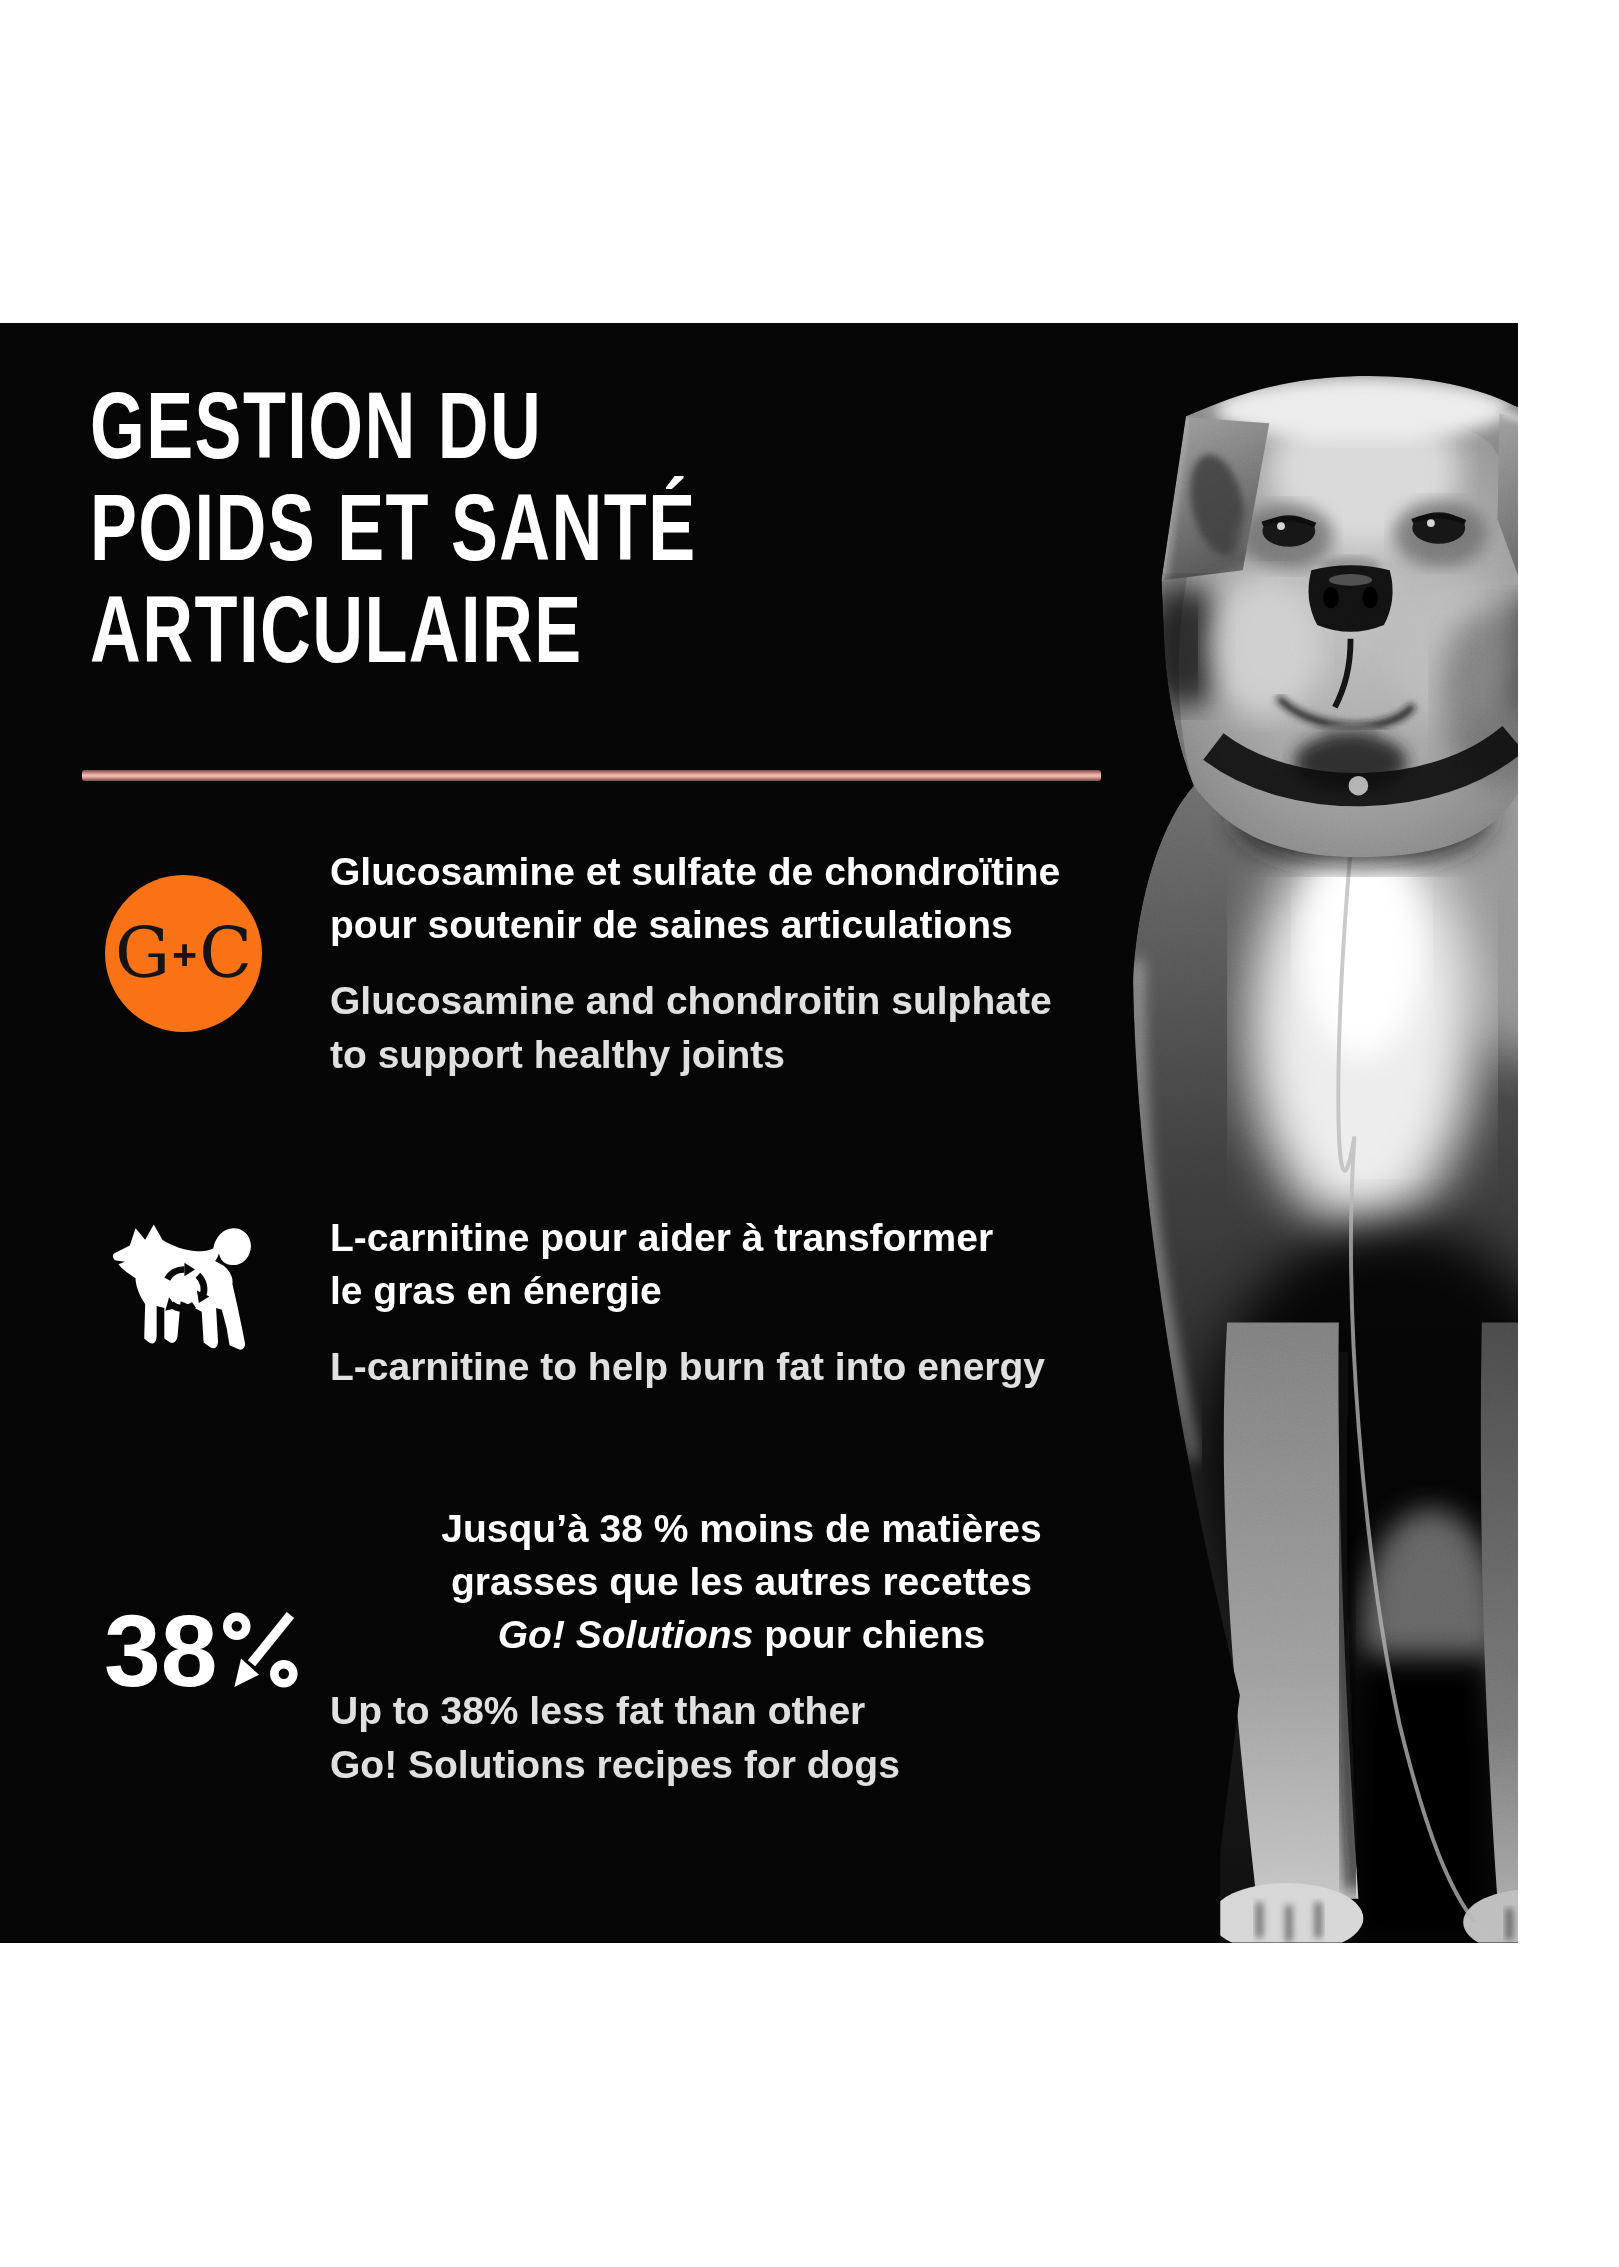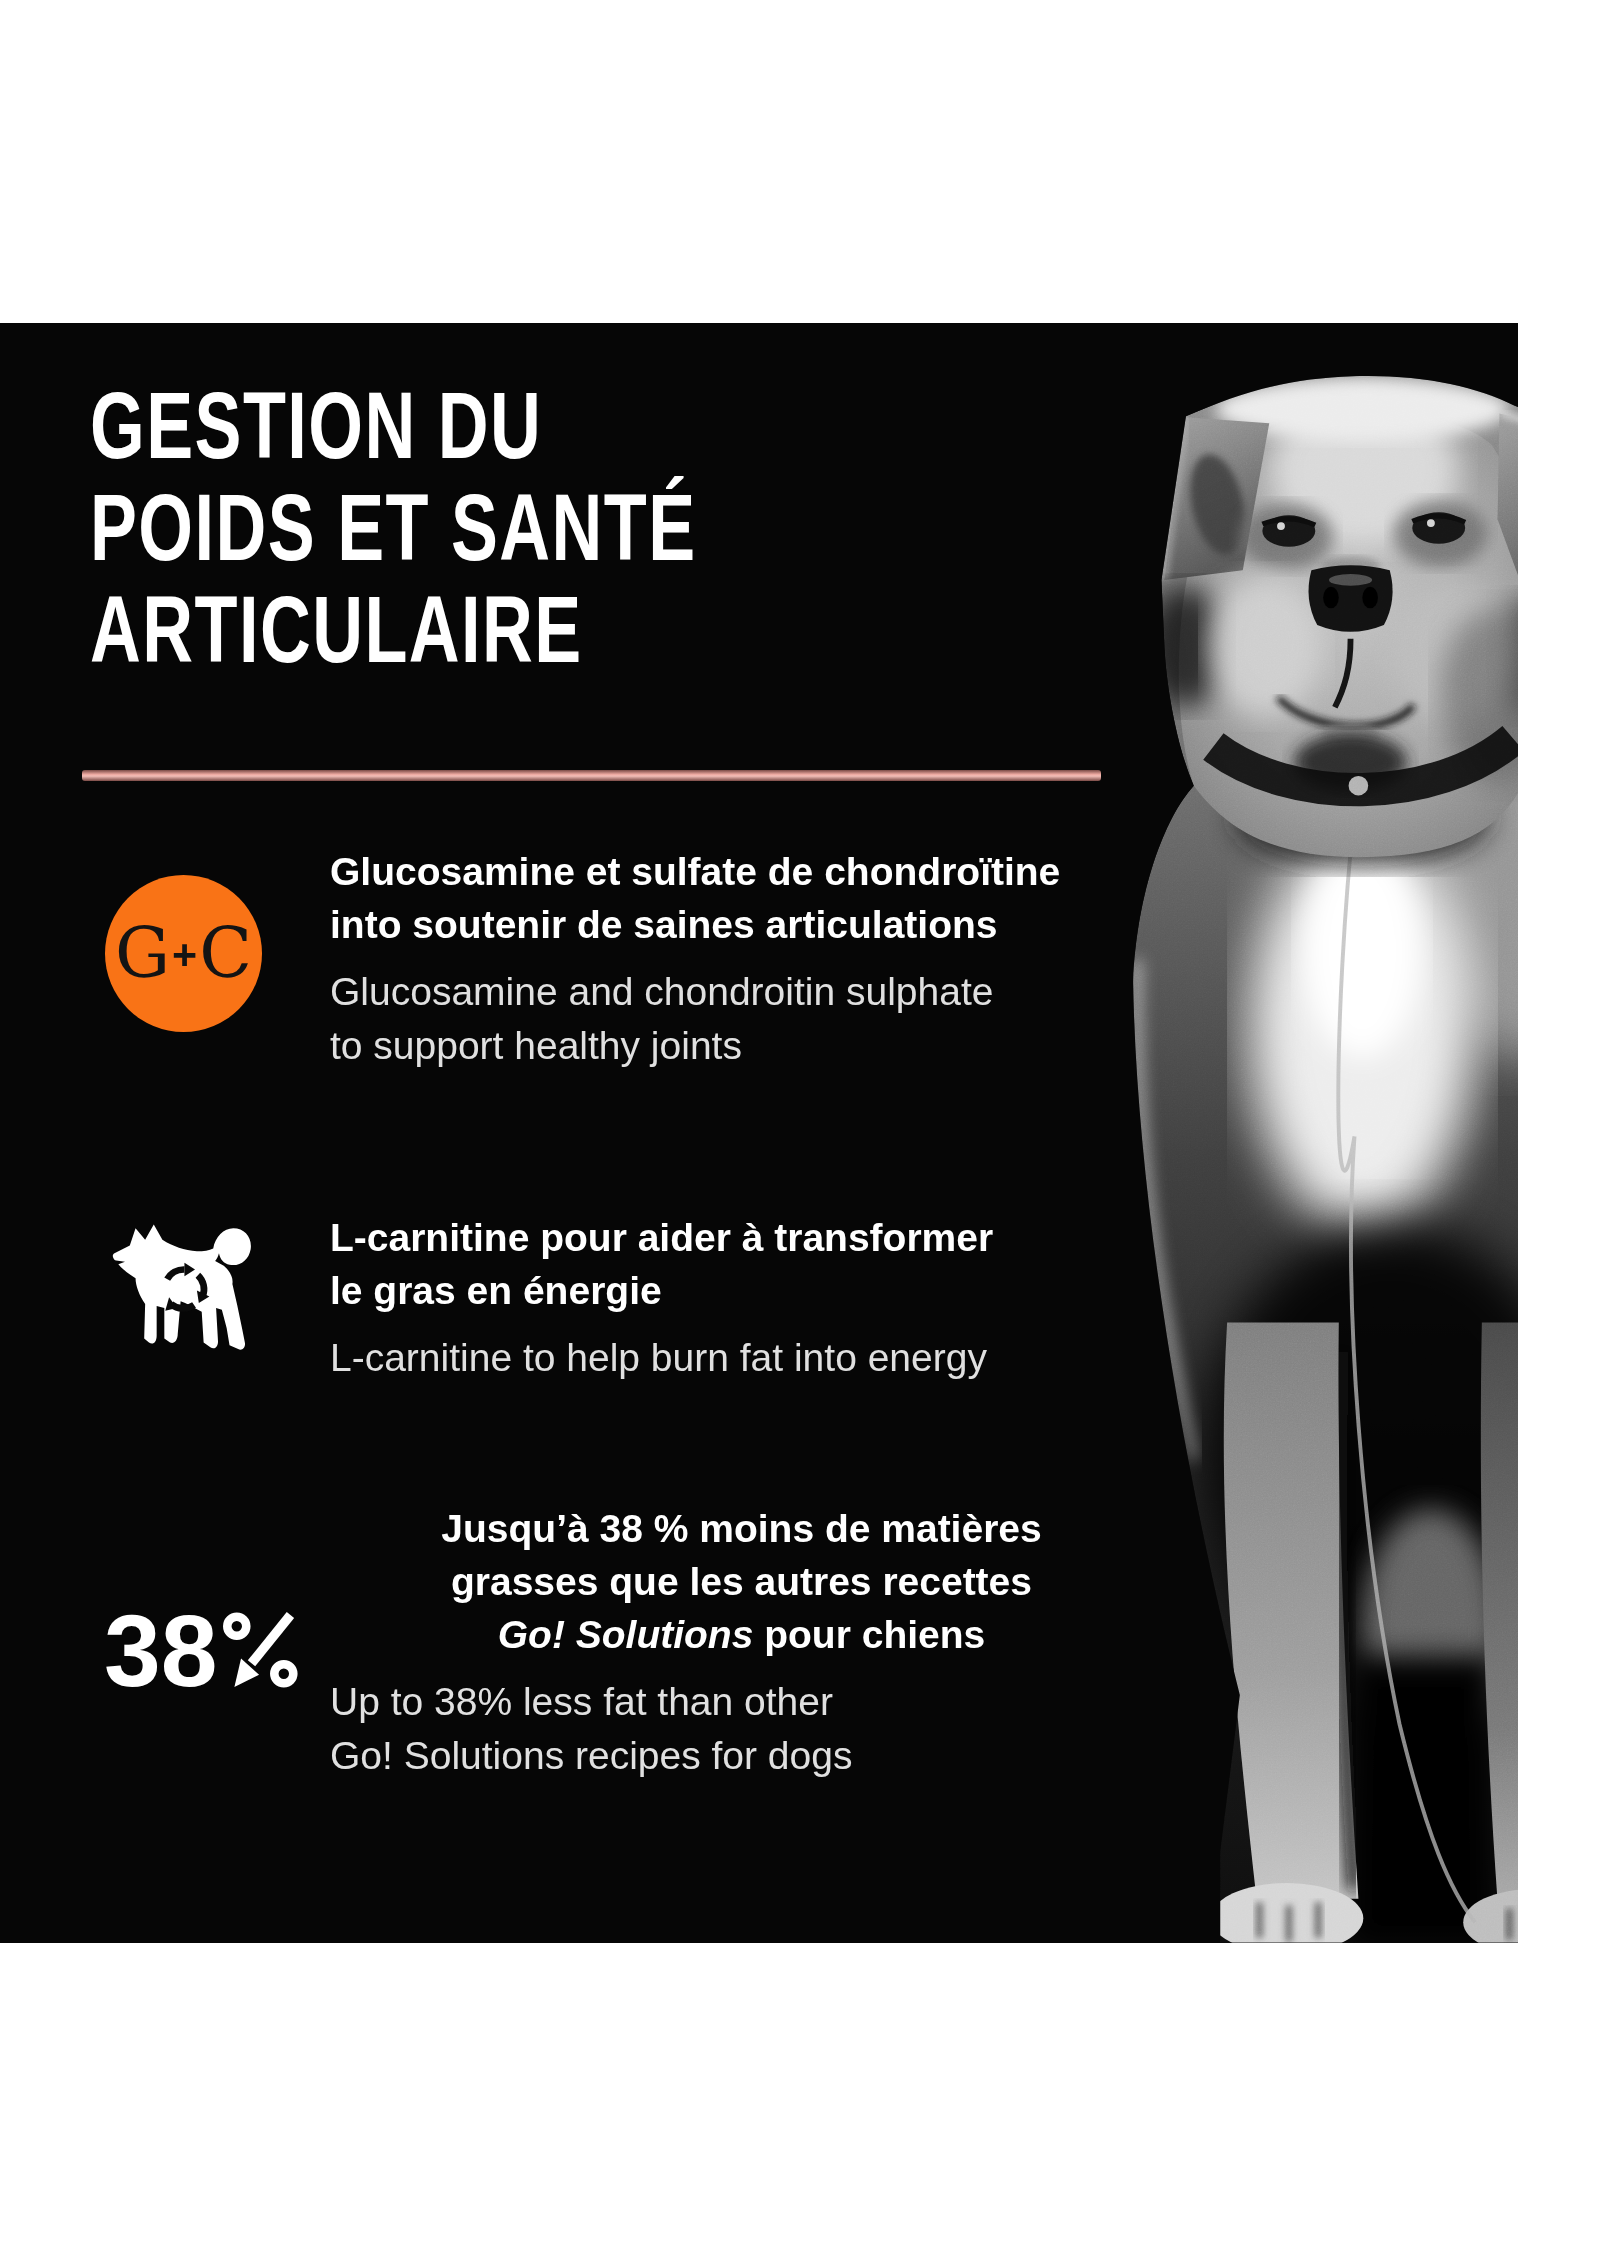--- a/index.html
+++ b/index.html
@@ -13,21 +13,21 @@
          letter-spacing:2px;white-space:pre-line;
          transform:scaleX(0.74);transform-origin:left top;}
 
   .divider{position:absolute;left:82px;top:770px;width:1019px;height:10.8px;border-radius:2.9px;
            background:linear-gradient(180deg,#7a4a45 0%,#eda9a1 40%,#f3beb8 55%,#7a4a45 100%);}
 
   .feature-text{position:absolute;left:330px;width:823px;color:#ffffff;}
   .fr{font-size:39px;line-height:53px;font-weight:700;white-space:pre-line;}
   .fr-line{font-size:39px;line-height:53px;font-weight:700;text-align:center;}
   .fr-line .it{font-style:italic;}
-  .en{font-size:39px;line-height:54px;font-weight:400;color:#e0e0e0;white-space:pre-line;margin-top:14px;}
+  .en{font-size:39px;line-height:54px;font-weight:700;color:#e0e0e0;white-space:pre-line;margin-top:23px;}
 
   .gc-badge{position:absolute;left:105px;top:875px;width:157px;height:157px;border-radius:50%;
             background:#f97316;display:flex;align-items:center;justify-content:center;}
   .gc-badge .letters{font-family:"DejaVu Serif",serif;font-size:69px;color:#141414;line-height:1;}
   .gc-badge .plus{font-family:"Liberation Sans",sans-serif;font-size:43px;font-weight:700;
                   position:relative;top:-7.8px;padding:0 2px;}
 
   .dog-icon{position:absolute;left:102px;top:1219px;width:163px;height:149px;}
 
   .stat{position:absolute;left:104px;top:1612px;height:78px;display:flex;align-items:center;color:#ffffff;}
@@ -168,21 +168,21 @@
 POIDS ET SANTÉ
 ARTICULAIRE</div>
 
   <div class="divider"></div>
 
   <div class="gc-badge">
     <span class="letters"><span>G</span><span class="plus">+</span><span>C</span></span>
   </div>
   <div class="feature-text t1">
     <div class="fr">Glucosamine et sulfate de chondroïtine
-into soutenir de saines articulations</div>
+pour soutenir de saines articulations</div>
     <div class="en">Glucosamine and chondroitin sulphate
 to support healthy joints</div>
   </div>
 
   <svg class="dog-icon" viewBox="0 0 170 150">
     <path fill="#ffffff" d="M 13 33 L 29 25 L 35 7 L 45 19 L 54 3 L 63 19
       C 74 26 86 30 99 31 C 106 31 112 30 116 28
       C 118 16 127 7 137 7 C 149 7 157 17 155 29 C 153 40 144 47 133 45
       C 127 44 123 39 122 33 C 121 36 120 39 118 41 L 127 46
       C 134 52 137 59 136 65 L 141 87 L 146 111 L 149 126

